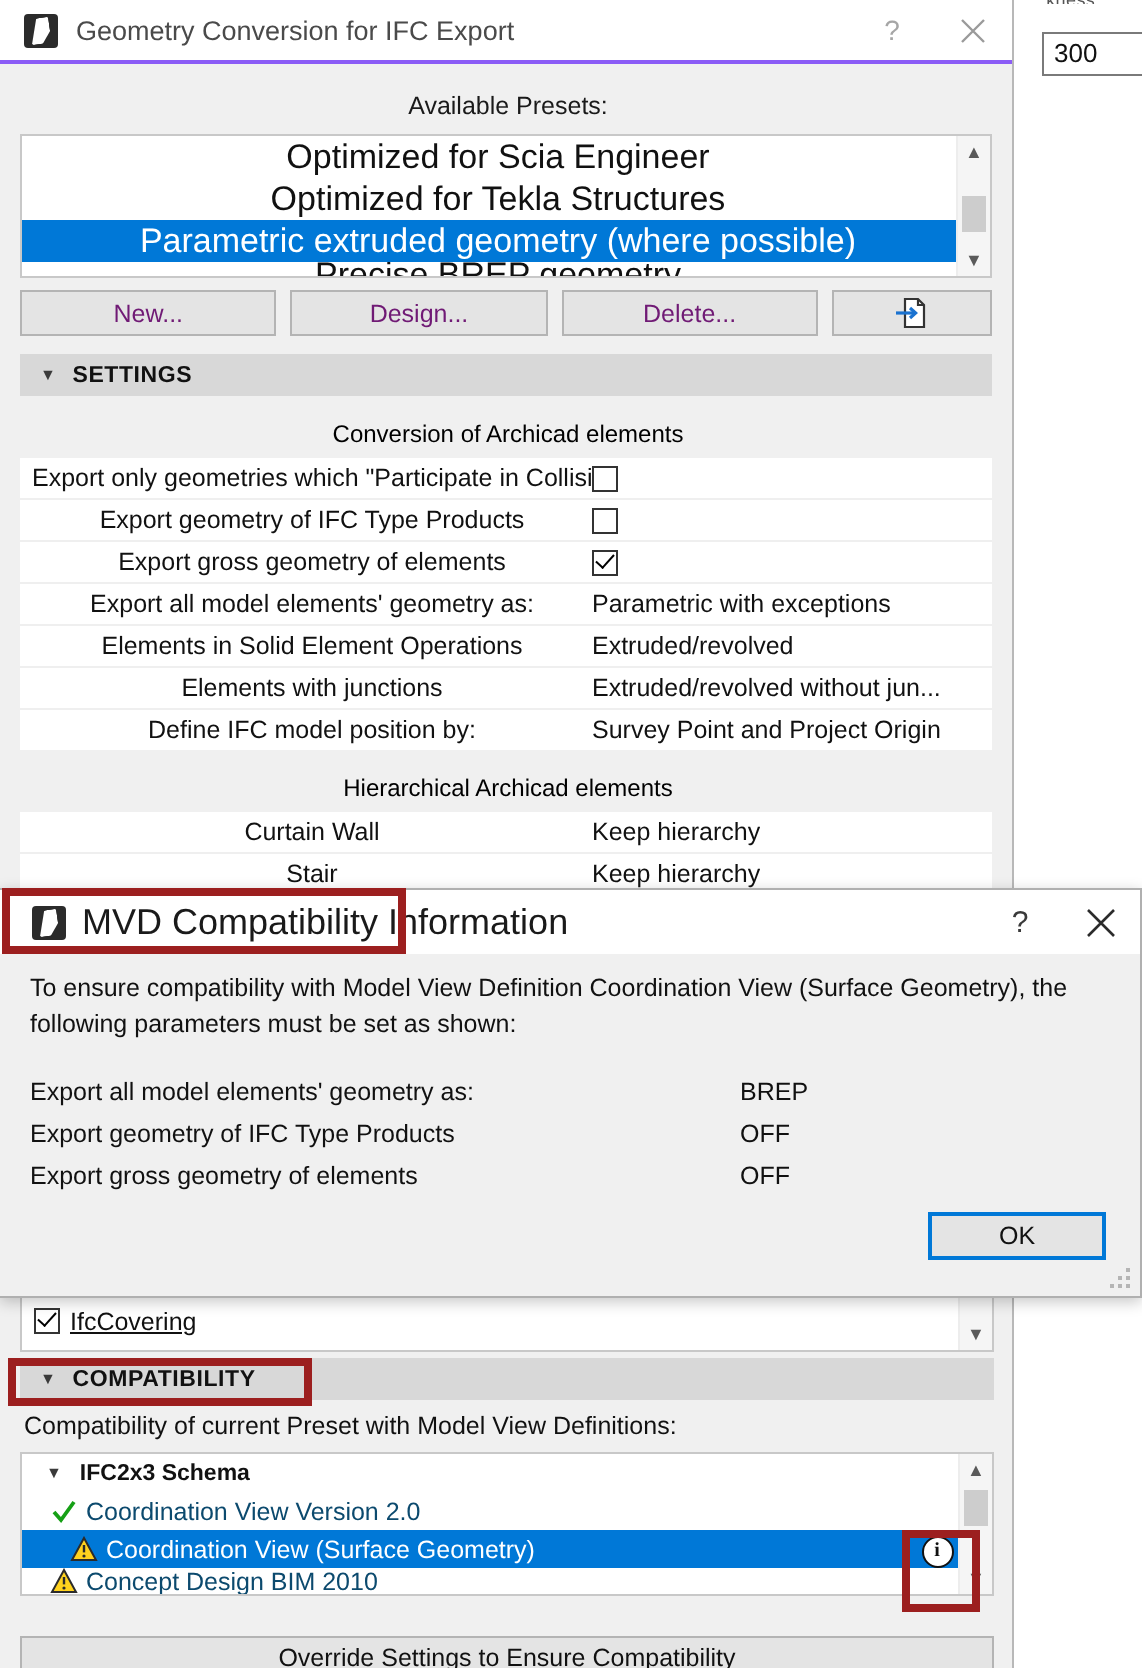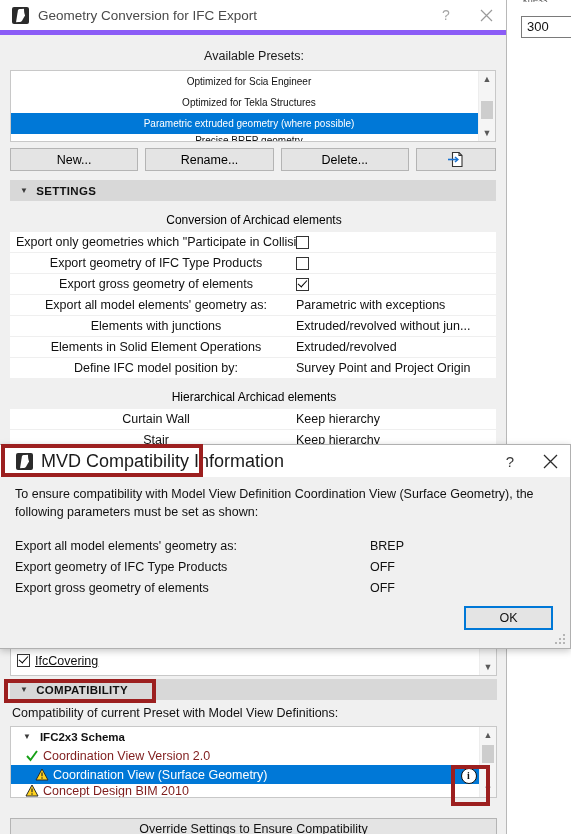--- a/index.html
+++ b/index.html
@@ -45,21 +45,21 @@
     position: absolute;
     left: 0; top: 0; width: 507px; height: 834px;
     background: #f0f0f0;
     border-right: 1px solid #b8b8b8;
     box-sizing: border-box;
   }
   .titlebar {
     position: relative;
     height: 30px;
     background: #ffffff;
-    border-bottom: 5px solid #8b5cf6;
+    border-bottom: 2px solid #8b5cf6;
     display: flex;
     align-items: center;
   }
   .app-icon {
     width: 17px; height: 17px;
     margin-left: 12px;
     background: #2b2b2b;
     border-radius: 2px;
     position: relative;
     flex: none;
@@ -112,21 +112,21 @@
     overflow: hidden;
   }
   .preset-list {
     position: absolute;
     left: 0; top: 0; right: 16px;
   }
   .preset-item {
     height: 21px;
     line-height: 21px;
     padding-left: 8px;
-    font-size: 10px;
+    font-size: 17px;
     color: #111;
     white-space: nowrap;
     overflow: hidden;
   }
   .preset-item.selected {
     background: #0078d7;
     color: #ffffff;
   }
   .preset-item.clipped {
     height: 12px; line-height: 13px;
@@ -158,21 +158,21 @@
     gap: 7px;
     margin-top: 6px;
   }
   .btn {
     flex: 1;
     height: 23px;
     background: #e4e4e4;
     border: 1px solid #b4b4b4;
     box-sizing: border-box;
     font-size: 12.5px;
-    color: #000000;
+    color: #701a75;
     display: flex; align-items: center; justify-content: center;
     font-family: "Liberation Sans", sans-serif;
   }
   .btn.icon-btn { flex: 0 0 80px; }
 
   
   .sec-header {
     position: relative;
     height: 21px;
     background: #d8d8d8;
@@ -262,21 +262,21 @@
   .mvd-head {
     display: flex; align-items: center;
     height: 19px;
     font-size: 11.5px; font-weight: bold; color: #111;
     background: #ffffff;
   }
   .mvd-head .tri { margin: 0 9px 0 12px; font-size: 8px; color: #3a3a3a; }
   .mvd-row {
     display: flex; align-items: center;
     height: 19px;
-    font-size: 12.5px; color: #7f1d1d;
+    font-size: 12.5px; color: #0c4a6e;
     padding-left: 14px;
   }
   .mvd-row.sel { background: #0078d7; color: #ffffff; padding-left: 24px; }
   .mvd-row .mark { width: 18px; display:flex; align-items:center; }
   .mvd-row.clipped { height: 13px; overflow: hidden; }
   .info-badge {
     position: absolute;
     right: 19px; top: 40px;
     width: 17px; height: 17px;
     background: #0078d7;
@@ -415,21 +415,21 @@
         </div>
         <div class="vscroll">
           <div class="arrow up">▲</div>
           <div class="thumb" style="top:30px;height:18px;"></div>
           <div class="arrow down">▼</div>
         </div>
       </div>
 
       <div class="btn-row">
         <div class="btn">New...</div>
-        <div class="btn">Rename...</div>
+        <div class="btn">Design...</div>
         <div class="btn">Delete...</div>
         <div class="btn icon-btn">
           <span class="icon-export">
             <svg width="17" height="17" viewBox="0 0 17 17" aria-hidden="true">
               <path d="M5.5 1.5 H12 L15 4.5 V15.5 H5.5 Z" fill="#fff" stroke="#333" stroke-width="1.1"></path>
               <path d="M12 1.5 V4.5 H15" fill="none" stroke="#333" stroke-width="1.1"></path>
               <path d="M1 8.5 H10" stroke="#1a72d0" stroke-width="1.6" fill="none"></path>
               <path d="M8 6 L10.8 8.5 L8 11" fill="none" stroke="#1a72d0" stroke-width="1.6"></path>
             </svg>
           </span>
@@ -454,26 +454,26 @@
         </div>
         <div class="row">
           <span class="lbl">Export gross geometry of elements</span>
           <span class="cbx checked"></span>
         </div>
         <div class="row">
           <span class="lbl">Export all model elements' geometry as:</span>
           <span class="val">Parametric with exceptions</span>
         </div>
         <div class="row">
+          <span class="lbl">Elements in Solid Element Operations</span>
+          <span class="val">Extruded/revolved</span>
+        </div>
+        <div class="row">
           <span class="lbl">Elements with junctions</span>
           <span class="val">Extruded/revolved without jun...</span>
-        </div>
-        <div class="row">
-          <span class="lbl">Elements in Solid Element Operations</span>
-          <span class="val">Extruded/revolved</span>
         </div>
         <div class="row">
           <span class="lbl">Define IFC model position by:</span>
           <span class="val">Survey Point and Project Origin</span>
         </div>
       </div>
 
       <div class="group-title">Hierarchical Archicad elements</div>
 
       <div class="rows">

